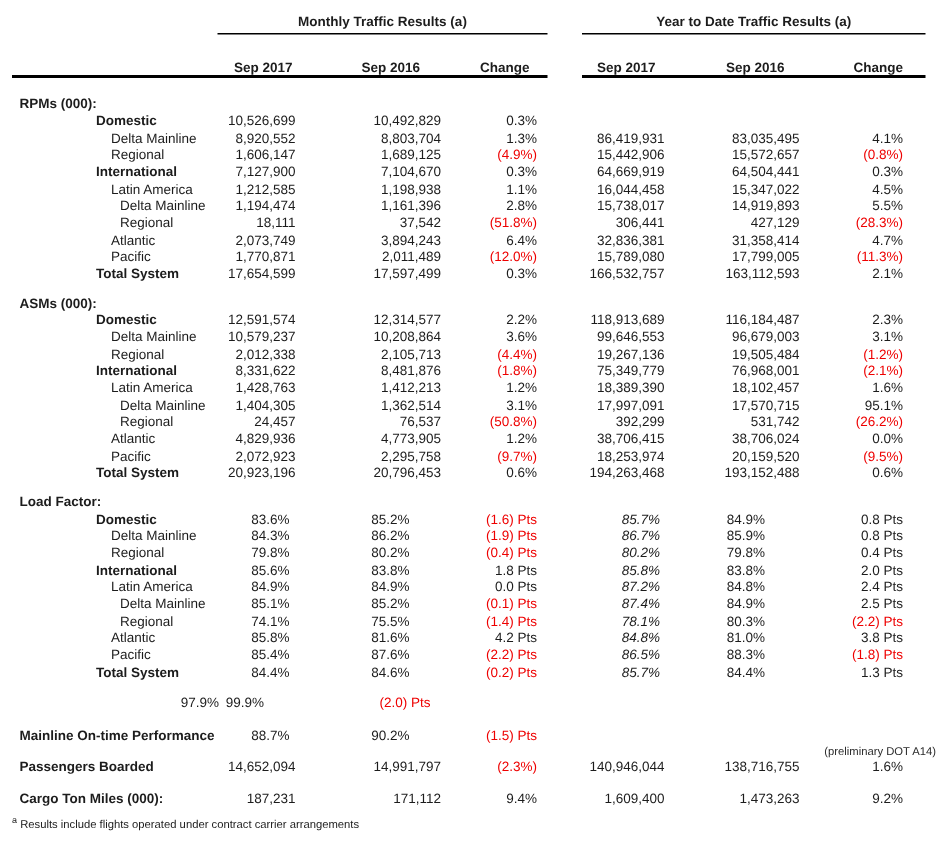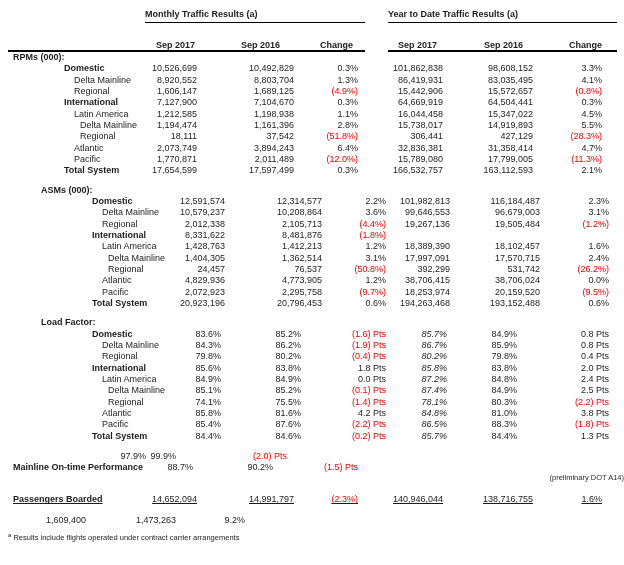--- a/index.html
+++ b/index.html
@@ -5,21 +5,21 @@
   html,body{margin:0;padding:0;background:#fff;}
   .sheet{
     width:624px;height:565px;box-sizing:border-box;position:relative;
     background:#fff;overflow:hidden;
     padding:8px 0 0 8px;
     font-family:"Liberation Sans","DejaVu Sans",sans-serif;
     font-size:9px;color:#1c1c1c;
   }
   
   .titles{display:flex;height:14px;}
-  .title-cell{font-weight:bold;border-bottom:1px solid #000;height:14px;line-height:12px;white-space:nowrap;}
+  .title-cell{font-weight:bold;text-align:center;border-bottom:1px solid #000;height:14px;line-height:12px;white-space:nowrap;}
   .title-cell.left{margin-left:137px;width:220px;}
   .title-cell.right{margin-left:23px;width:229px;}
   
   .row{display:flex;height:11.33px;line-height:11.33px;}
   .lgroup{display:grid;grid-template-columns:142px 47px 97px 71px;width:357px;}
   .rgroup{display:grid;grid-template-columns:55px 90px 84px;width:229px;}
   .gap{width:23px;}
   .cell{overflow:hidden;white-space:nowrap;}
   .num{text-align:right;}
   .cell.c-m3{padding-right:7px;}
@@ -34,31 +34,31 @@
   .colheads{margin-top:17px;height:13px;line-height:13px;font-weight:bold;}
   .colheads .lgroup,.colheads .rgroup{border-bottom:2px solid #000;}
   .colheads .num{text-align:right;}
   .colheads .c-m1{padding-right:2px;}
   .colheads .c-m2{padding-right:14px;}
   .colheads .c-m3{padding-right:12px;}
   .colheads .c-y1{padding-right:6px;}
   .colheads .c-y2{padding-right:10px;}
   .colheads .c-y3{padding-right:15px;}
   
-  #sections .section{}
-  #sections .section + .section{margin-top:8px;margin-left:28px;}
+  #sections .section{margin-top:12px;}
+  #sections .section + .section{margin-top:8px;}
   .label.sec{font-weight:bold;padding-left:5px;}
   .label.ind1{padding-left:56px;}
   .label.ind2{padding-left:66px;}
   .label.ind3{padding-left:72px;}
   .label.metric-label{font-weight:bold;padding-left:5px;}
   
   #metrics .metric-block:nth-child(1){margin-top:9px;}
-  #metrics .metric-block:nth-child(2){}
-  #metrics .metric-block:nth-child(3){margin-top:11px;text-decoration:underline;}
+  #metrics .metric-block:nth-child(2){margin-top:11px;}
+  #metrics .metric-block:nth-child(3){}
   #metrics .metric-block:nth-child(4){margin-top:9px;}
   .sub-line{height:10px;line-height:9px;font-size:7.5px;color:#2a2a2a;padding-left:22px;text-align:right;}
   
   .footnote{margin-top:7px;font-size:7.5px;color:#1c1c1c;}
   .footnote sup{font-size:6px;vertical-align:super;line-height:0;}
 </style>
 </head>
 <body>
 
 <div class="sheet">
@@ -93,25 +93,20 @@
           <div class="rgroup"></div>
         </div>
         <div class="row">
           <div class="lgroup">
             <div class="cell label ind1 bold">Domestic</div>
             <div class="cell num c-m1">10,526,699</div>
             <div class="cell num c-m2">10,492,829</div>
             <div class="cell num c-m3">0.3%</div>
           </div>
           <div class="gap"></div>
-          <div class="rgroup">
-            <div class="cell num c-y1">101,862,838</div>
-            <div class="cell num c-y2">98,608,152</div>
-            <div class="cell num c-y3">3.3%</div>
-          </div>
         </div>
         <div class="row">
           <div class="lgroup">
             <div class="cell label ind2">Delta Mainline</div>
             <div class="cell num c-m1">8,920,552</div>
             <div class="cell num c-m2">8,803,704</div>
             <div class="cell num c-m3">1.3%</div>
           </div>
           <div class="gap"></div>
           <div class="rgroup">
@@ -243,21 +238,21 @@
         </div>
         <div class="row">
           <div class="lgroup">
             <div class="cell label ind1 bold">Domestic</div>
             <div class="cell num c-m1">12,591,574</div>
             <div class="cell num c-m2">12,314,577</div>
             <div class="cell num c-m3">2.2%</div>
           </div>
           <div class="gap"></div>
           <div class="rgroup">
-            <div class="cell num c-y1">101,982,813</div>
+            <div class="cell num c-y1">118,913,689</div>
             <div class="cell num c-y2">116,184,487</div>
             <div class="cell num c-y3">2.3%</div>
           </div>
         </div>
         <div class="row">
           <div class="lgroup">
             <div class="cell label ind2">Delta Mainline</div>
             <div class="cell num c-m1">10,579,237</div>
             <div class="cell num c-m2">10,208,864</div>
             <div class="cell num c-m3">3.6%</div>
@@ -284,20 +279,25 @@
           </div>
         </div>
         <div class="row">
           <div class="lgroup">
             <div class="cell label ind1 bold">International</div>
             <div class="cell num c-m1">8,331,622</div>
             <div class="cell num c-m2">8,481,876</div>
             <div class="cell num c-m3 neg">(1.8%)</div>
           </div>
           <div class="gap"></div>
+          <div class="rgroup">
+            <div class="cell num c-y1">75,349,779</div>
+            <div class="cell num c-y2">76,968,001</div>
+            <div class="cell num c-y3 neg">(2.1%)</div>
+          </div>
         </div>
         <div class="row">
           <div class="lgroup">
             <div class="cell label ind2">Latin America</div>
             <div class="cell num c-m1">1,428,763</div>
             <div class="cell num c-m2">1,412,213</div>
             <div class="cell num c-m3">1.2%</div>
           </div>
           <div class="gap"></div>
           <div class="rgroup">
@@ -310,21 +310,21 @@
           <div class="lgroup">
             <div class="cell label ind3">Delta Mainline</div>
             <div class="cell num c-m1">1,404,305</div>
             <div class="cell num c-m2">1,362,514</div>
             <div class="cell num c-m3">3.1%</div>
           </div>
           <div class="gap"></div>
           <div class="rgroup">
             <div class="cell num c-y1">17,997,091</div>
             <div class="cell num c-y2">17,570,715</div>
-            <div class="cell num c-y3">2.4%</div>
+            <div class="cell num c-y3">95.1%</div>
           </div>
         </div>
         <div class="row">
           <div class="lgroup">
             <div class="cell label ind3">Regional</div>
             <div class="cell num c-m1">24,457</div>
             <div class="cell num c-m2">76,537</div>
             <div class="cell num c-m3 neg">(50.8%)</div>
           </div>
           <div class="gap"></div>
@@ -572,20 +572,26 @@
           <div class="gap"></div>
           <div class="rgroup">
             <div class="cell num c-y1">140,946,044</div>
             <div class="cell num c-y2">138,716,755</div>
             <div class="cell num c-y3">1.6%</div>
           </div>
         </div>
       </div>
       <div class="metric-block">
         <div class="row">
+          <div class="lgroup">
+            <div class="cell label metric-label">Cargo Ton Miles (000):</div>
+            <div class="cell num c-m1">187,231</div>
+            <div class="cell num c-m2">171,112</div>
+            <div class="cell num c-m3">9.4%</div>
+          </div>
           <div class="gap"></div>
           <div class="rgroup">
             <div class="cell num c-y1">1,609,400</div>
             <div class="cell num c-y2">1,473,263</div>
             <div class="cell num c-y3">9.2%</div>
           </div>
         </div>
       </div>
     </div>
 

